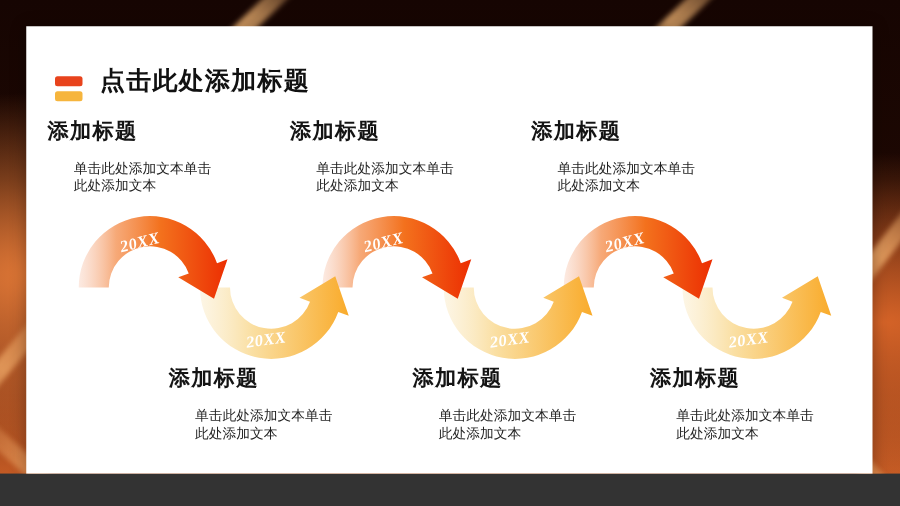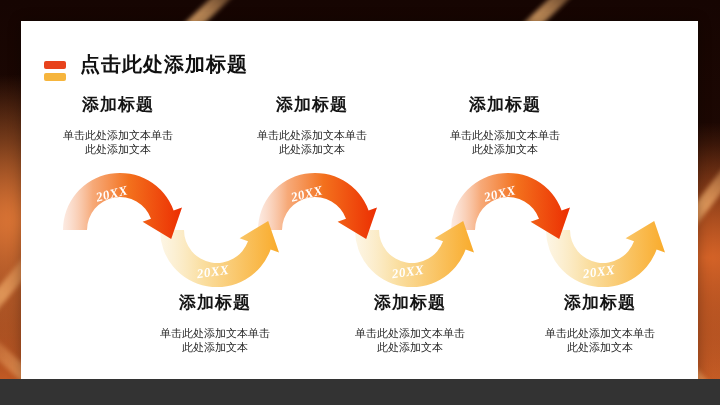--- a/index.html
+++ b/index.html
@@ -19,21 +19,21 @@
     position:absolute;left:21px;top:21px;width:677px;height:364px;
     background:#ffffff;box-shadow:0 0 12px rgba(0,0,0,.3);
   }
   .title-row{position:absolute;left:23px;top:13px;height:48px;}
   .title-icon{position:absolute;left:0;top:27px;width:22px;height:20px;}
   .title-icon .bar{position:absolute;left:0;width:22px;height:8px;border-radius:2px;}
   .title-icon .bar.red{top:0;background:#E8431C;}
   .title-icon .bar.yellow{top:12px;background:#F6B53D;}
   .page-title{position:absolute;left:36px;top:17px;white-space:nowrap;
     font-size:20px;font-weight:bold;color:#111;letter-spacing:1px;margin:0;}
-  .tcol{position:absolute;width:160px;text-align:center;}
+  .tcol{position:absolute;width:160px;text-align:left;}
   .tcol-title{font-size:17px;font-weight:bold;color:#141414;letter-spacing:1px;margin-bottom:11px;}
   .tcol-body{width:118px;margin:12px auto;font-size:11px;line-height:14px;color:#1f1f1f;}
   .wave-svg{position:absolute;left:0;top:0;}
   .arc-label{font-size:13px;font-weight:bold;font-style:italic;fill:#ffffff;letter-spacing:.5px;}
 </style>
 </head>
 <body>
 
 <div class="slide">
 

